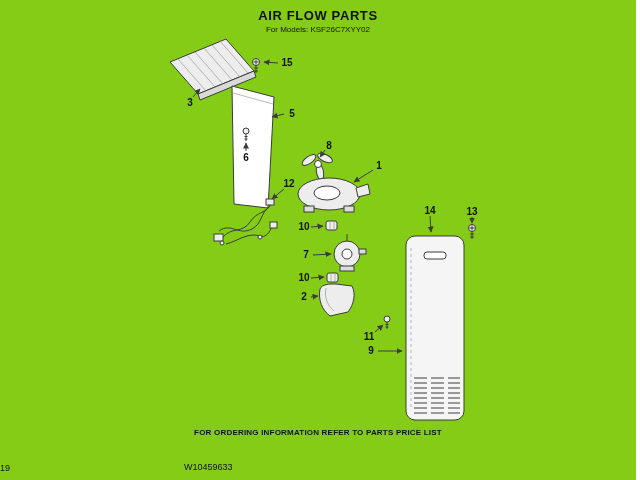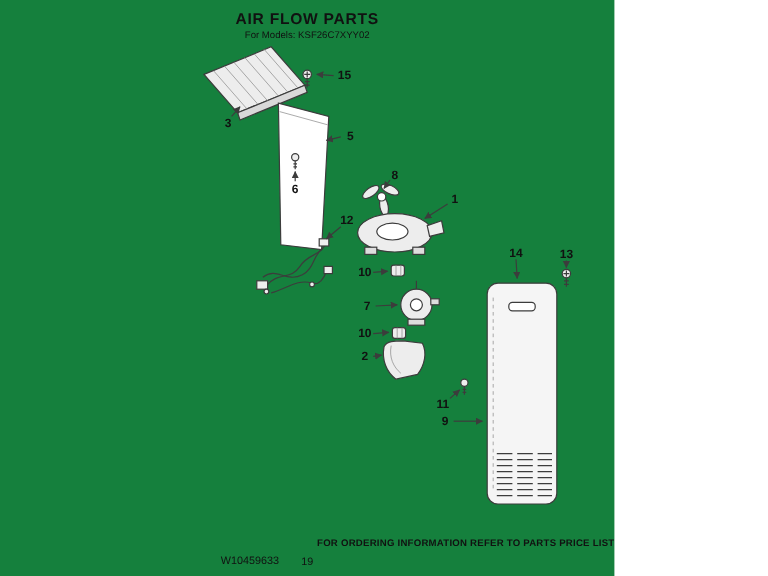--- a/index.html
+++ b/index.html
@@ -1,25 +1,25 @@
 <!DOCTYPE html>
 <html><head>
 <meta charset="utf-8">
 <style>
   html,body{margin:0;padding:0;background:#fff;}
-  .page{position:relative;width:512px;height:480px;background:#15803d;
+  .page{position:relative;width:636px;height:480px;background:#84cc16;
         font-family:"Liberation Sans",sans-serif;color:#111;overflow:hidden;}
   .hdr{position:absolute;left:0;right:0;text-align:center;}
   .title{top:8px;font-size:13px;font-weight:bold;letter-spacing:.6px;}
   .model{top:25px;font-size:8px;font-weight:normal;}
   .finish{top:34px;font-size:8px;font-weight:bold;}
-  .ftr-note{position:absolute;left:0;right:0;top:448px;text-align:right;
+  .ftr-note{position:absolute;left:0;right:0;top:428px;text-align:center;
             font-size:8px;font-weight:bold;letter-spacing:.2px;}
   .doc{position:absolute;left:140px;top:462px;font-size:9px;margin-left:44px;}
-  .pnum{position:absolute;left:0;right:0;top:463px;text-align:center;font-size:9px;}
+  .pnum{position:absolute;left:0;right:0;top:463px;font-size:9px;}
   svg.diagram{position:absolute;left:0;top:0;width:640px;height:480px;}
   .callout{font-family:"Liberation Sans",sans-serif;font-size:10px;font-weight:bold;
            fill:#111;text-anchor:middle;}
   .ln{stroke:#3c3c3c;stroke-width:1;fill:none;}
   .thin{stroke:#8a8a8a;stroke-width:.6;fill:none;}
   .part{stroke:#3c3c3c;stroke-width:1;}
 </style>
 </head>
 <body>
 

